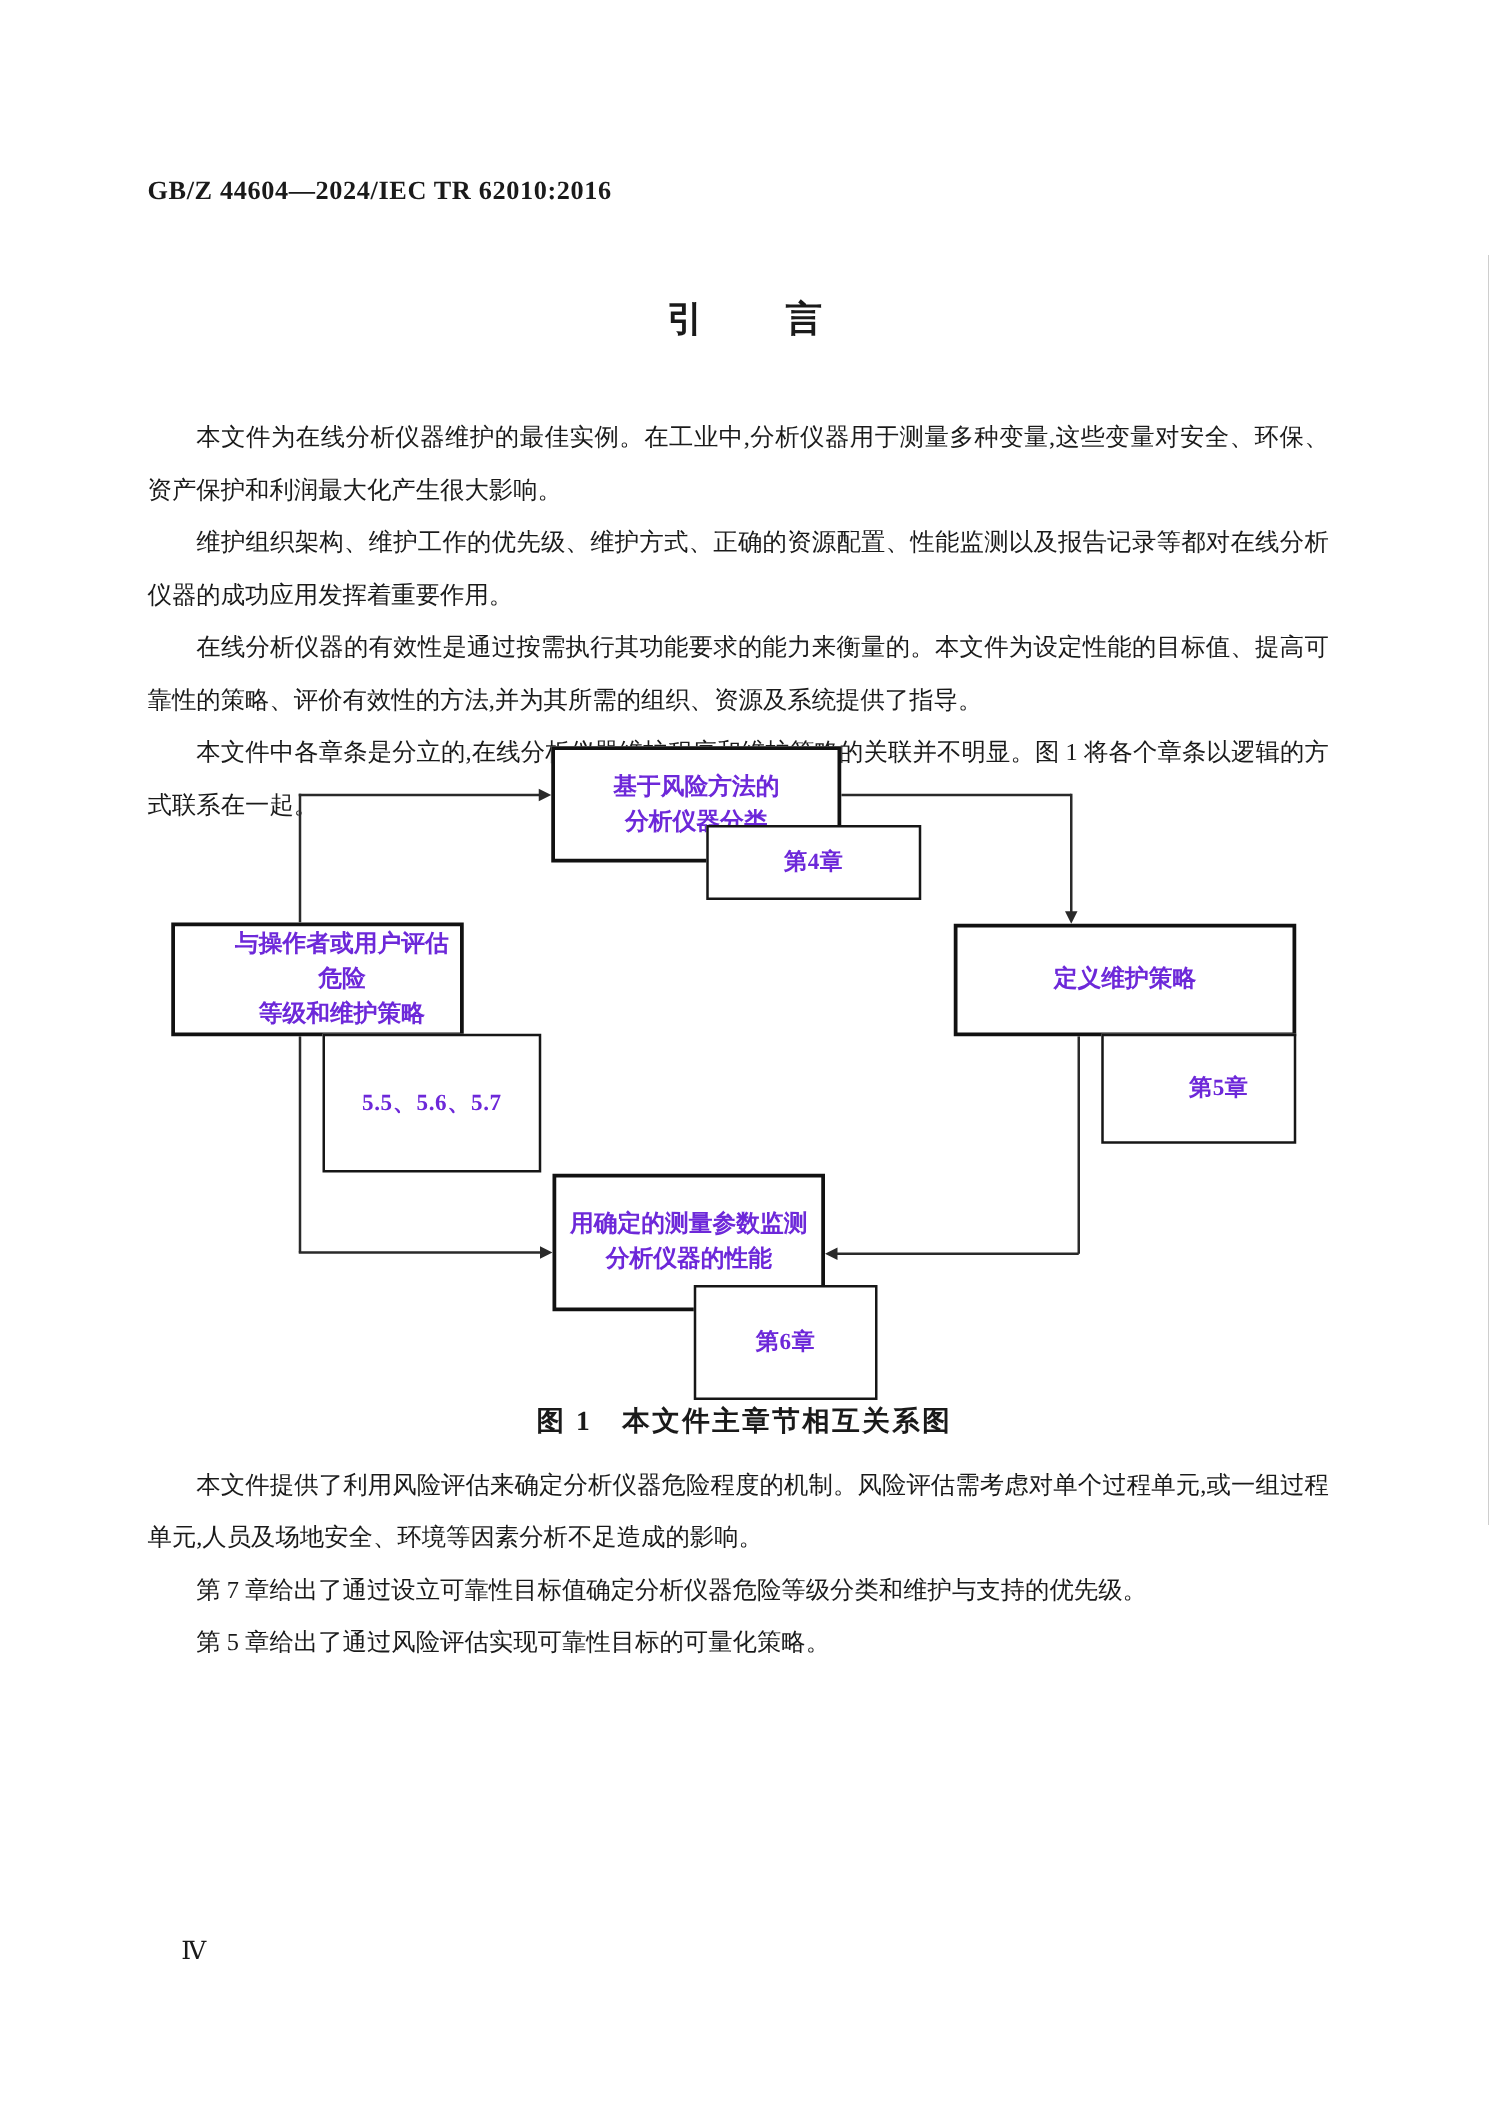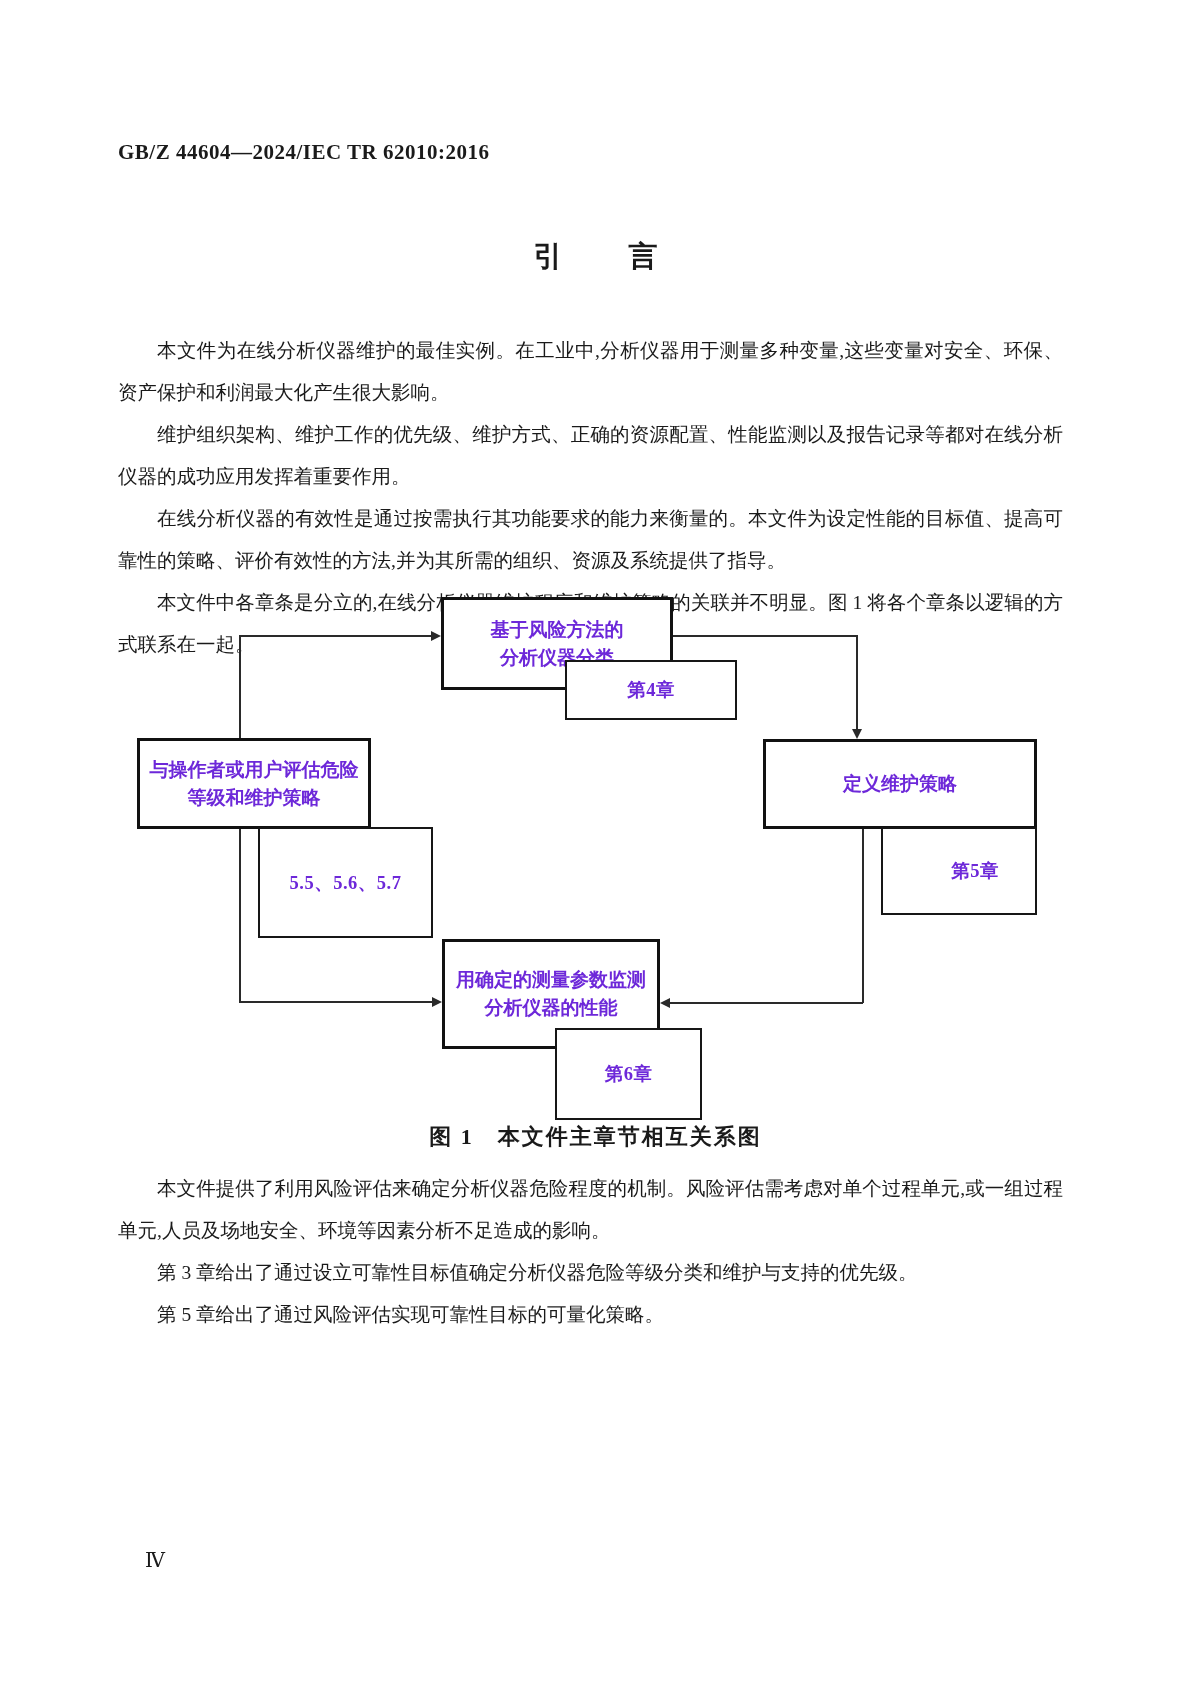--- a/index.html
+++ b/index.html
@@ -40,21 +40,21 @@
   .node{
     position:absolute;box-sizing:border-box;background:#fff;
     display:flex;align-items:center;justify-content:center;text-align:center;
     white-space:pre-line;
     font-weight:bold;color:#6d28d9;
   }
   .node.main{border:3px solid #111;font-size:19px;line-height:28px;}
   .node.label{border:2px solid #161616;font-size:18.5px;line-height:24px;letter-spacing:.5px;}
   #n-classify{left:441px;top:597px;width:232px;height:93px;}
   #n-clause4 {left:565px;top:660px;width:172px;height:60px;}
-  #n-assess  {left:137px;top:738px;width:234px;height:91px;}
+  #n-assess  {left:137px;top:738px;width:234px;height:91px;padding-left:39px;}
   #n-subcl   {left:258px;top:827px;width:175px;height:111px;}
   #n-define  {left:763px;top:739px;width:274px;height:90px;}
   #n-clause5 {left:881px;top:827px;width:156px;height:88px;padding-left:32px;}
   #n-monitor {left:442px;top:939px;width:218px;height:110px;}
   #n-clause6 {left:555px;top:1028px;width:147px;height:92px;}
   .line{position:absolute;background:#2a2a2a;}
   .arr{position:absolute;width:0;height:0;}
   .arr.r{border-top:5px solid transparent;border-bottom:5px solid transparent;border-left:10px solid #2a2a2a;}
   .arr.l{border-top:5px solid transparent;border-bottom:5px solid transparent;border-right:10px solid #2a2a2a;}
   .arr.d{border-left:5px solid transparent;border-right:5px solid transparent;border-top:10px solid #2a2a2a;}
@@ -106,19 +106,19 @@
     <div id="n-clause5" class="node label">第5章</div>
     <div id="n-monitor" class="node main">用确定的测量参数监测
 分析仪器的性能</div>
     <div id="n-clause6" class="node label">第6章</div>
   </div>
 
   <div class="caption">图 1　本文件主章节相互关系图</div>
 
   <div id="closing" class="textblock">
     <p>本文件提供了利用风险评估来确定分析仪器危险程度的机制。风险评估需考虑对单个过程单元,或一组过程单元,人员及场地安全、环境等因素分析不足造成的影响。</p>
-    <p>第 3 章给出了通过设立可靠性目标值确定分析仪器危险等级分类和维护与支持的优先级。</p>
+    <p>第 7 章给出了通过设立可靠性目标值确定分析仪器危险等级分类和维护与支持的优先级。</p>
     <p>第 5 章给出了通过风险评估实现可靠性目标的可量化策略。</p>
   </div>
 
   <div class="pageno">Ⅳ</div>
 
 </div>
 
 </body></html>

